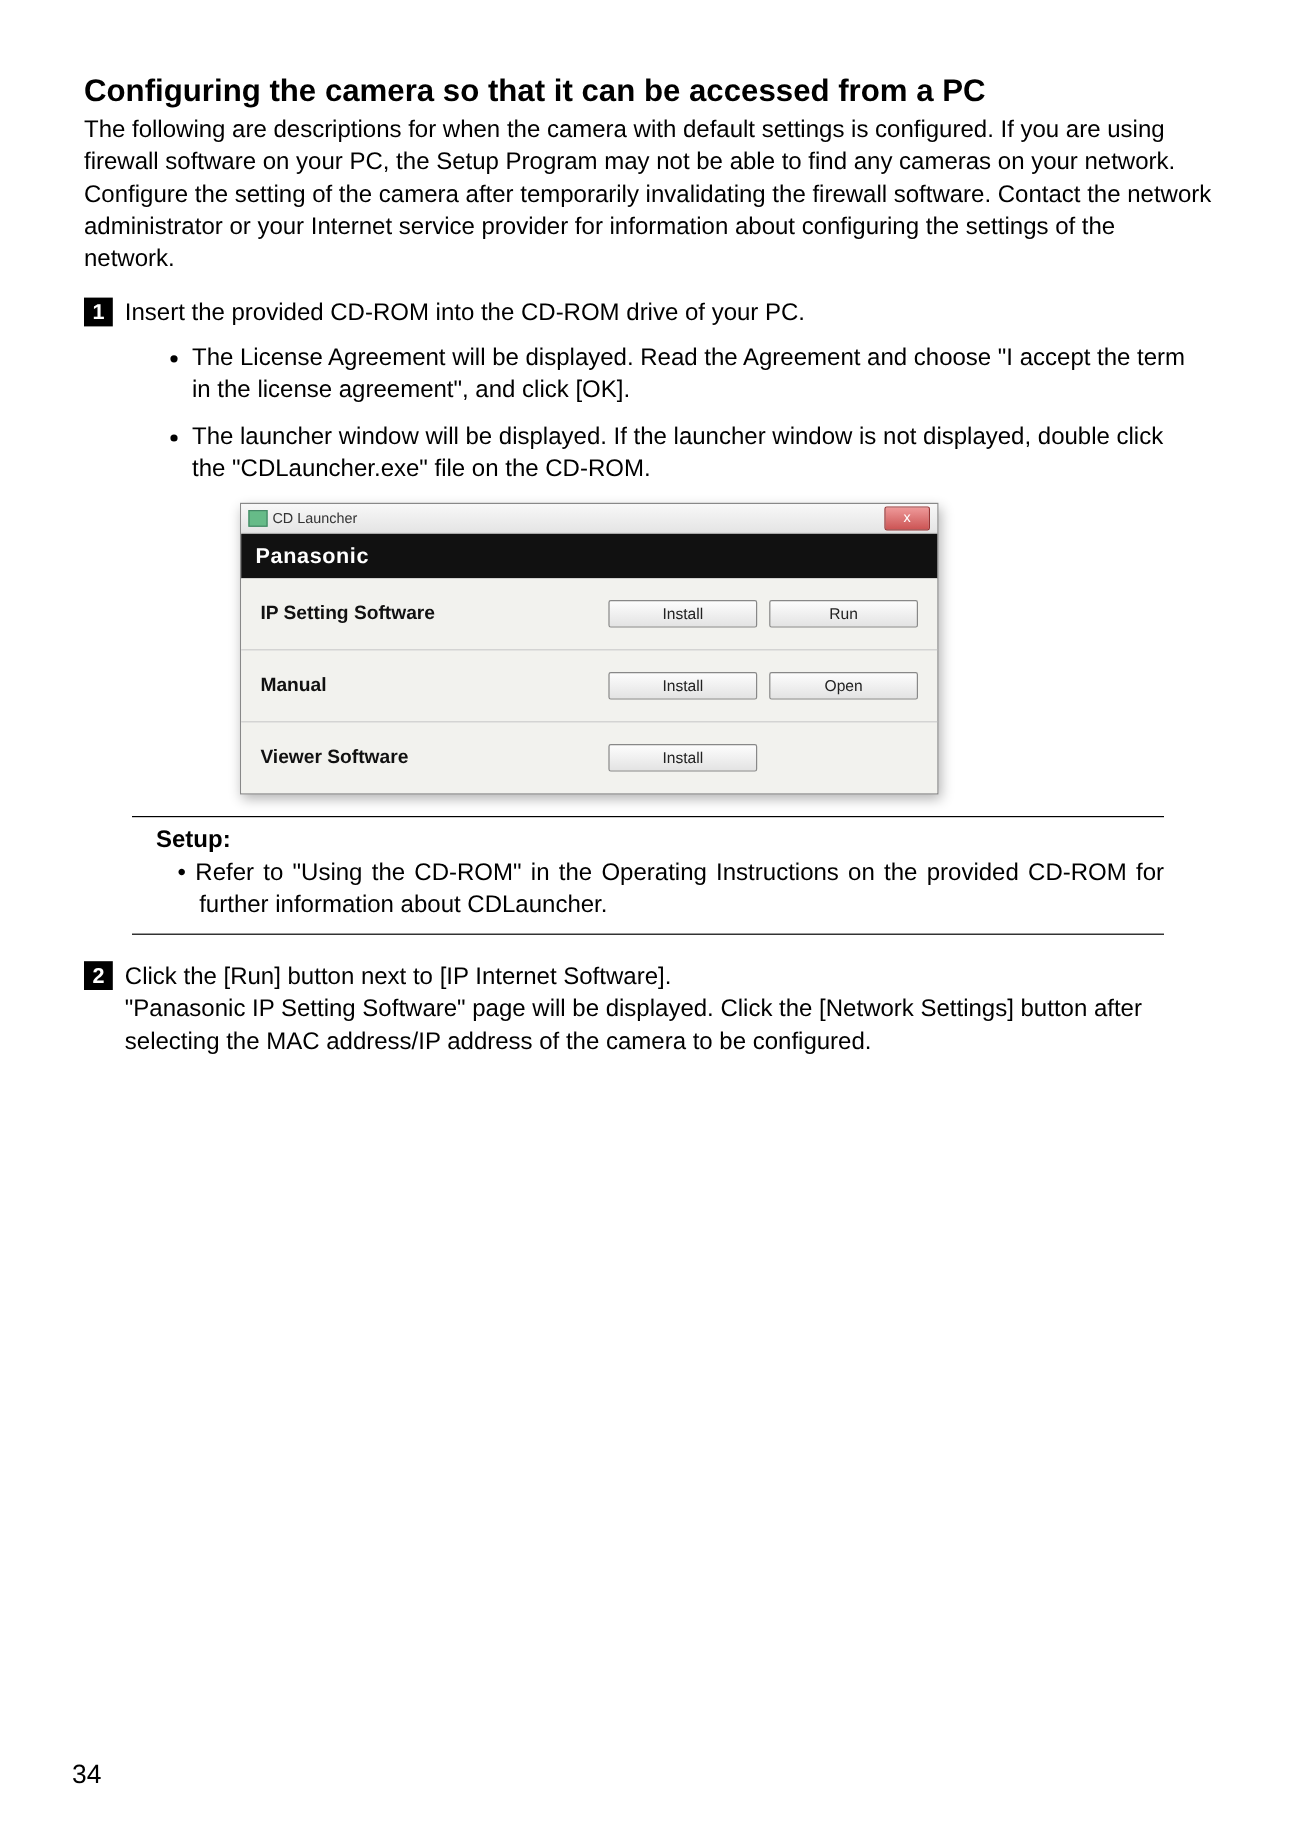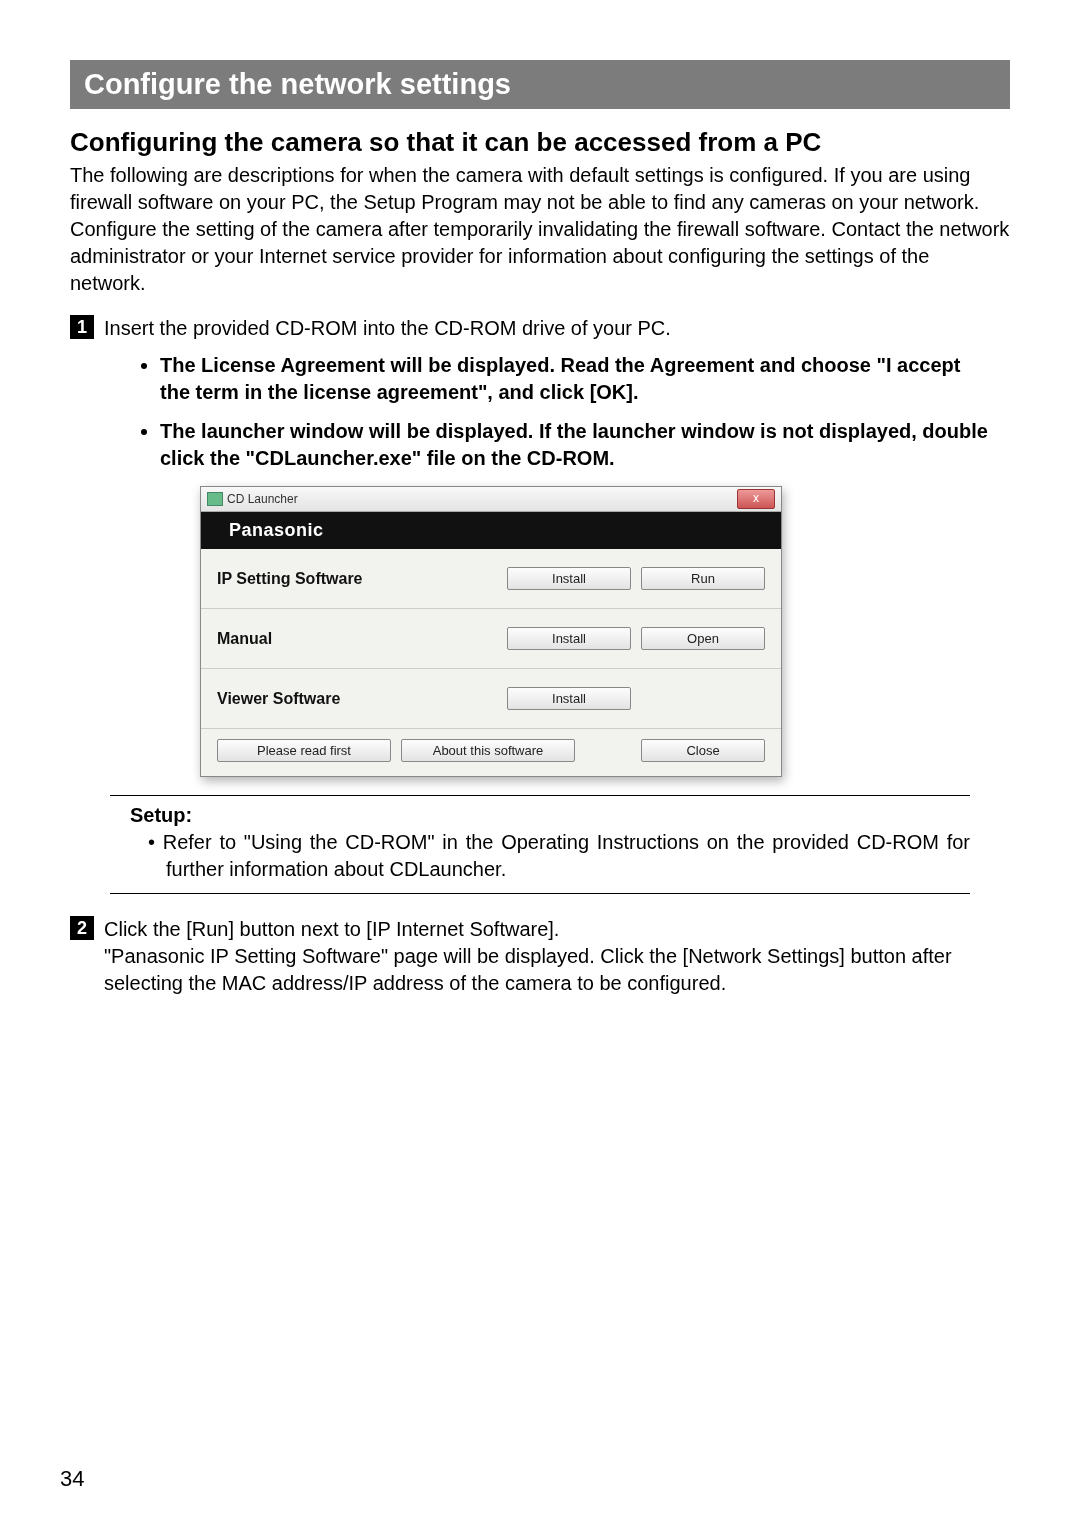--- a/index.html
+++ b/index.html
@@ -53,21 +53,20 @@
     flex: 0 0 auto;
   }
   .step-text {
     font-size: 20px;
     line-height: 1.35;
   }
   ul.bullets {
     list-style: disc;
     padding-left: 90px;
     margin: 10px 0 14px 0;
-    font-weight: bold;
   }
   ul.bullets li {
     font-size: 20px;
     line-height: 1.35;
     margin-bottom: 12px;
     padding-right: 20px;
   }
 
   
   .launcher {
@@ -105,21 +104,21 @@
     border: 1px solid #933;
     border-radius: 2px;
     color: #fff;
     text-align: center;
     font-size: 12px;
     line-height: 16px;
   }
   .brandbar {
     background: #111;
     color: #fff;
-    padding: 8px 28px;
+    padding: 8px 12px;
     font-weight: bold;
     font-size: 18px;
     letter-spacing: 0.5px;
   }
   .launcher-body {
     display: flex;
     background: #f2f2ee;
     flex-direction: column;
   }
   .side-img {
@@ -208,21 +207,20 @@
     left: 60px;
     bottom: 40px;
     font-size: 22px;
   }
 </style>
 </head>
 <body>
 
 <div class="page">
 
-  <div class="banner">Configure the network settings</div>
 
   <div class="subheading">Configuring the camera so that it can be accessed from a PC</div>
   <div class="body-text">The following are descriptions for when the camera with default settings is configured. If you are using firewall software on your PC, the Setup Program may not be able to find any cameras on your network. Configure the setting of the camera after temporarily invalidating the firewall software. Contact the network administrator or your Internet service provider for information about configuring the settings of the network.</div>
 
   <div class="step-row">
     <div class="step-badge">1</div>
     <div class="step-text">Insert the provided CD-ROM into the CD-ROM drive of your PC.</div>
   </div>
 
   <ul class="bullets">
@@ -254,26 +252,20 @@
           <div class="wbtn">Install</div>
           <div class="wbtn">Open</div>
         </div>
 
         <div class="lrow">
           <div class="lrow-label">Viewer Software</div>
           <div class="wbtn">Install</div>
           <div class="wbtn" style="visibility:hidden"></div>
         </div>
 
-        <div class="footer-row">
-          <div class="wbtn wide">Please read first</div>
-          <div class="wbtn wide">About this software</div>
-          <div class="spacer"></div>
-          <div class="wbtn">Close</div>
-        </div>
 
       </div>
     </div>
   </div>
 
   <div class="note-block">
     <div class="note-title">Setup:</div>
     <div class="note-item">Refer to "Using the CD-ROM" in the Operating Instructions on the provided CD-ROM for further information about CDLauncher.</div>
   </div>
 

